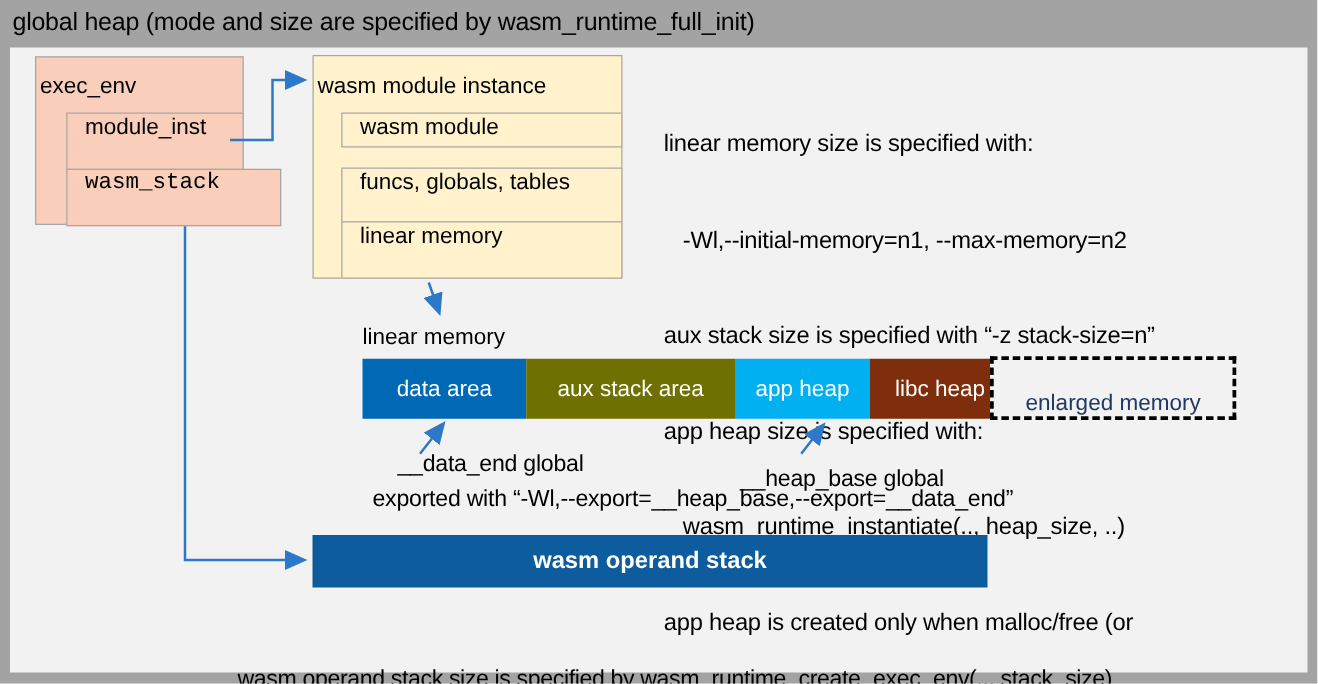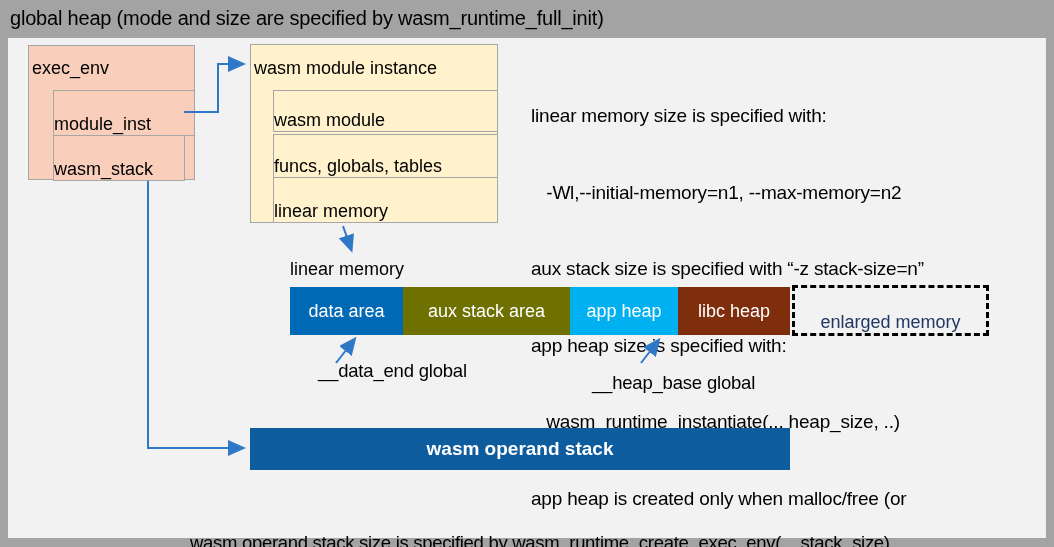--- a/index.html
+++ b/index.html
@@ -34,21 +34,22 @@
     font-size: 18px;
     padding-left: 3px;
     display: flex;
     align-items: center;
   }
   .inner-box {
     position: absolute;
     border: 1px solid #A6A6A6;
     font-size: 18px;
     display: flex;
-    align-items: flex-end;
+    align-items: flex-start;
+    padding-left: 14px;
   }
   #notes-right {
     position: absolute;
     left: 531px; top: 52px;
     width: 515px;
     font-size: 19px;
     line-height: 25.5px;
     white-space: pre-wrap;
     letter-spacing: -0.2px;
   }
@@ -65,21 +66,21 @@
   }
   .mem-seg {
     height: 100%;
     display: flex;
     align-items: center;
     justify-content: center;
     color: #ffffff;
     font-size: 18px;
     white-space: nowrap;
   }
-  .seg-0 { width: 113px; }
+  .seg-0 { width: 131px; }
   .seg-1 { width: 167px; }
   .seg-2 { width: 108px; }
   .seg-3 { width: 112px; }
   #enlarged-box {
     position: absolute;
     left: 792px; top: 285px;
     width: 197px; height: 51px;
     border: 3px dashed #000000;
     color: #1F3864;
     font-size: 18px;
@@ -129,28 +130,28 @@
 
   <div id="panel"></div>
 
   <div id="title">global heap (mode and size are specified by wasm_runtime_full_init)</div>
 
   <div class="box" id="exec-env-box" style="left: 28px; top: 45px; width: 167px; height: 135px; background: rgb(249, 206, 187);">
     <div class="box-title" style="height:45px;">exec_env</div>
     <div class="inner-box" style="left: 24px; top: 44px; width: 142px; height: 46px; background: rgb(249, 206, 187);">
       <span>module_inst</span>
     </div>
-    <div class="inner-box" style="left: 24px; top: 89px; width: 132px; height: 46px; background: rgb(249, 206, 187);">
+    <div class="inner-box" style="left: 24px; top: 89px; width: 172px; height: 46px; background: rgb(249, 206, 187); font-family: Liberation Mono, monospace;">
       <span>wasm_stack</span>
     </div>
   </div>
 
   <div class="box" id="module-instance-box" style="left: 250px; top: 44px; width: 248px; height: 179px; background: rgb(255, 242, 204);">
     <div class="box-title" style="height:46px;">wasm module instance</div>
-    <div class="inner-box" style="left: 22px; top: 45px; width: 225px; height: 42px; background: rgb(255, 242, 204);">
+    <div class="inner-box" style="left: 22px; top: 45px; width: 225px; height: 28px; background: rgb(255, 242, 204);">
       <span>wasm module</span>
     </div>
     <div class="inner-box" style="left: 22px; top: 89px; width: 225px; height: 44px; background: rgb(255, 242, 204);">
       <span>funcs, globals, tables</span>
     </div>
     <div class="inner-box" style="left: 22px; top: 132px; width: 225px; height: 46px; background: rgb(255, 242, 204);">
       <span>linear memory</span>
     </div>
   </div>
 
@@ -180,20 +181,21 @@
       <span>libc heap</span>
     </div>
   </div>
 
   <div id="enlarged-box">
     <span>enlarged memory</span>
   </div>
 
   <div class="annot" id="annot-data-end">__data_end global</div>
   <div class="annot" id="annot-heap-base">__heap_base global</div>
+  <div class="annot" id="annot-exported">exported with “-Wl,--export=__heap_base,--export=__data_end”</div>
 
   <div id="operand-bar" style="background: rgb(13, 92, 158); font-weight: bold;">
     <span>wasm operand stack</span>
   </div>
 
   <div id="notes-bottom">
     <div>wasm operand stack size is specified by wasm_runtime_create_exec_env(.., stack_size)</div>
     
   </div>
 

